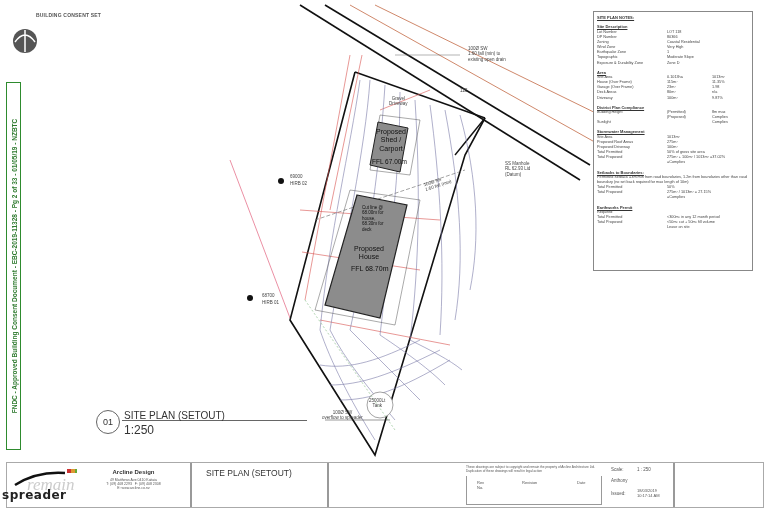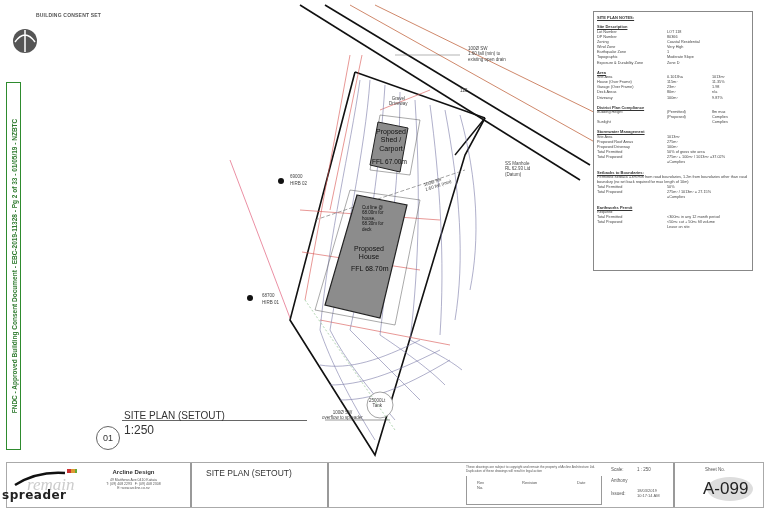--- a/index.html
+++ b/index.html
@@ -14,21 +14,21 @@
   .notes .h { font-weight:bold; text-decoration:underline; margin-top:4px; font-size:4px; color:#333; }
   .notes .row { display:flex; }
   .notes .c1 { width:70px; }
   .notes .c2 { width:45px; }
   .notes .c3 { flex:1; }
   .notes .para { white-space:normal; }
   .title-block-outer { left:6px; top:462px; width:756px; height:44px; border:1px solid #aaa; background:#fff; }
   .tb-cell { position:absolute; top:0; height:44px; border-right:2px double #999; box-sizing:border-box; }
   .plan-title { left:98px; top:410px; font-size:10px; color:#333; }
   .plan-scale { left:128px; top:423px; font-size:12px; color:#333; }
-  .plan-num { left:96px; top:410px; width:22px; height:22px; border:1px solid #666; border-radius:50%; font-size:9px; display:flex; align-items:center; justify-content:center;margin-top:16px; }
+  .plan-num { left:96px; top:410px; width:22px; height:22px; border:1px solid #666; border-radius:50%; font-size:9px; display:flex; align-items:center; justify-content:center; }
   .plan-rule { left:122px; top:420px; width:185px; height:0; border-top:1px solid #666; }
   .lbl { font-size:4.5px; color:#444; line-height:1.2; }
   .watermark { left:2px; top:488px; font-size:12px; font-weight:bold; color:#222; font-family:"DejaVu Sans", sans-serif; letter-spacing:0.5px; }
 </style>
 </head>
 <body>
 
 <div class="abs hdr-label">BUILDING CONSENT SET</div>
 <svg class="abs north" viewBox="0 0 26 26">
   <circle cx="13" cy="13" r="12" fill="#555"></circle>
@@ -306,20 +306,15 @@
 
   <div class="tb-cell" style="left:600px;width:68px;">
     <div style="position:absolute;left:4px;top:4px;font-size:4.5px;color:#555;">Scale:</div>
     <div style="position:absolute;left:30px;top:4px;font-size:4.5px;color:#555;">1 : 250</div>
     <div style="position:absolute;left:4px;top:15px;font-size:4.5px;color:#555;">Anthony</div>
     <div style="position:absolute;left:4px;top:28px;font-size:4.5px;color:#555;">Issued:</div>
     <div style="position:absolute;left:30px;top:26px;font-size:4px;white-space:pre;color:#555;line-height:1.15;">18/03/2019
 10:17:14 AM</div>
   </div>
 
-  <div class="tb-cell" style="left:668px;width:88px;border-right:none;">
-    <div style="position:absolute;left:30px;top:4px;font-size:4.5px;color:#555;">Sheet  No.</div>
-    <div style="position:absolute;left:32px;top:14px;width:46px;height:24px;background:#ddd;border-radius:50%;"></div>
-    <div style="position:absolute;left:28px;top:16px;font-size:17px;color:#222;">A-099</div>
-  </div>
 </div>
 
 <div class="abs watermark">spreader</div>
 
 </body></html>

